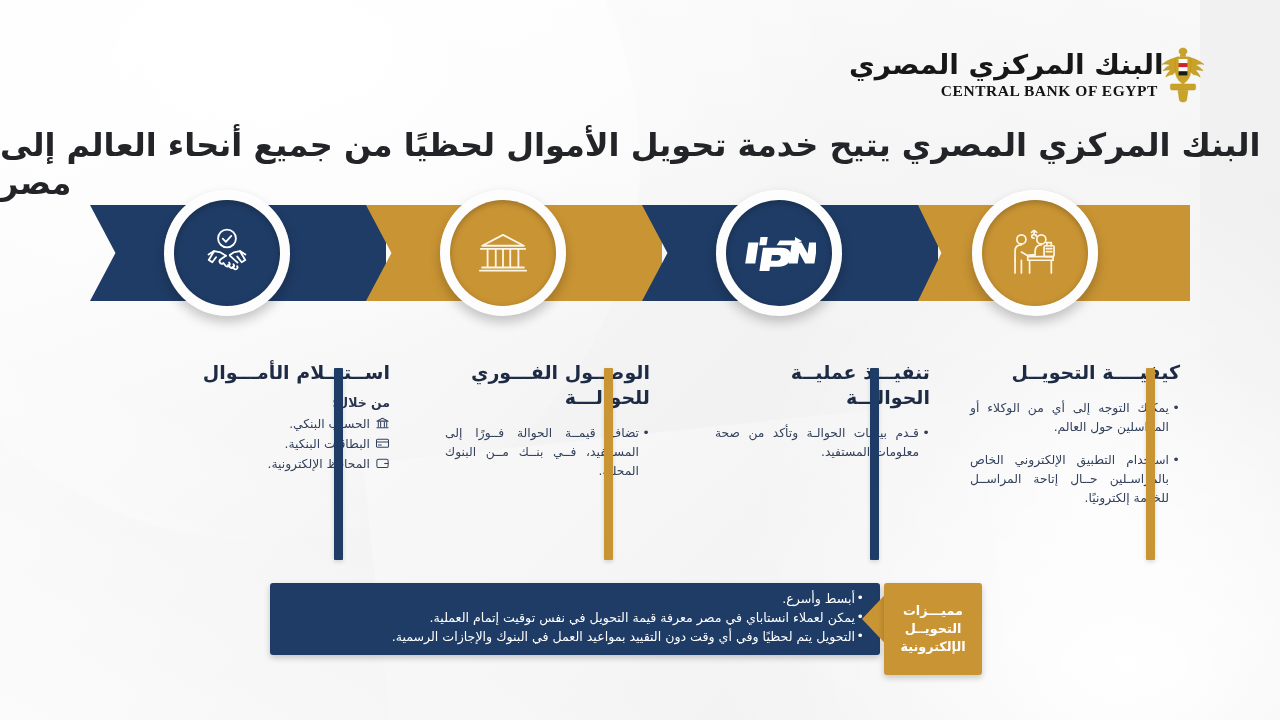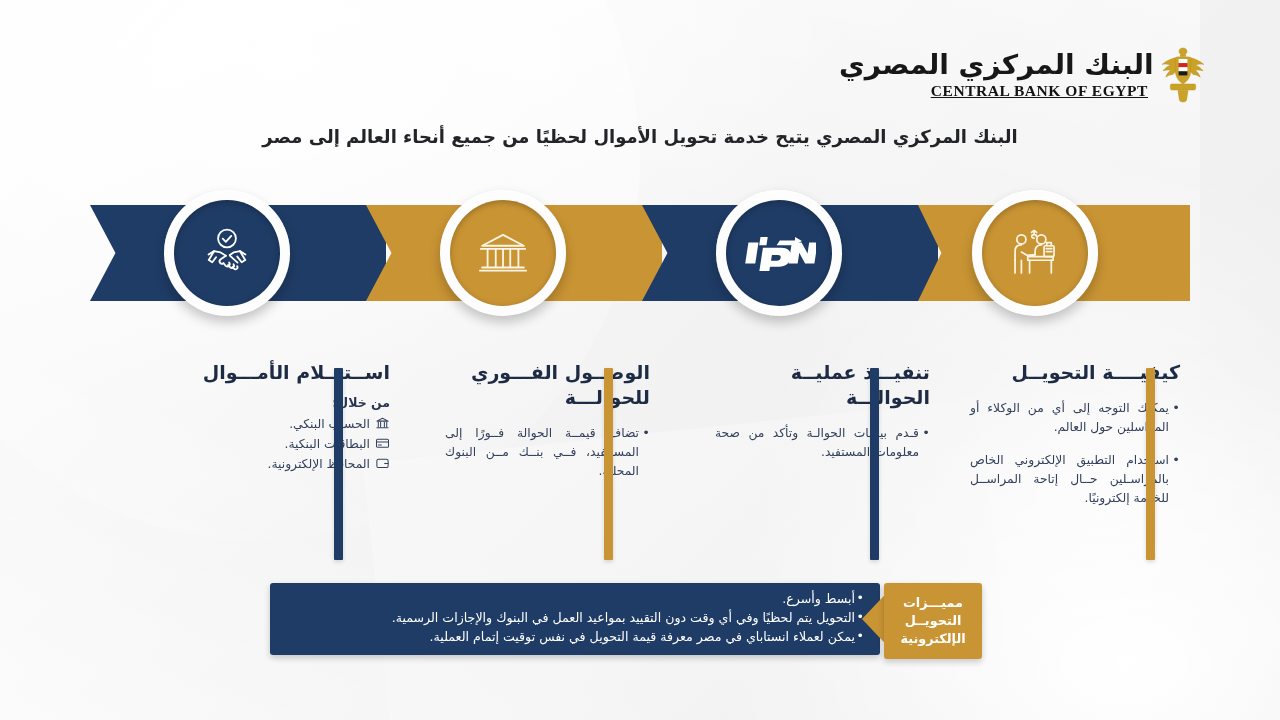--- a/index.html
+++ b/index.html
@@ -27,31 +27,31 @@
   .f3{left:-260px;top:330px;width:900px;height:520px;
       background:linear-gradient(20deg,rgba(255,255,255,.85),rgba(240,240,241,0) 75%);
       transform:skewY(10deg);}
   .f4{right:-200px;top:120px;width:760px;height:760px;border-radius:50%;
       background:radial-gradient(circle,rgba(255,255,255,.75),rgba(255,255,255,0) 65%);}
   .f5{left:380px;top:430px;width:620px;height:360px;
       background:linear-gradient(145deg,rgba(248,248,249,.9),rgba(235,235,236,0));
       transform:rotate(-6deg);}
 
   
-  .logo-wrap{position:absolute;right:72px;top:44px;display:flex;align-items:center;gap:10px;direction:ltr;}
+  .logo-wrap{position:absolute;right:72px;top:44px;display:flex;align-items:center;direction:ltr;}
   .logo-text{display:flex;flex-direction:column;align-items:flex-end;line-height:1;}
   .logo-ar{font-size:27px;color:#171717;letter-spacing:-1px;font-weight:600;
            font-family:"DejaVu Sans","Liberation Sans",sans-serif;transform:scaleX(1.04);}
   .logo-en{font-family:"Liberation Serif","DejaVu Serif",serif;font-size:15.5px;font-weight:700;
-           color:#141414;letter-spacing:.55px;margin-top:5px;text-decoration:underline;}
+           color:#141414;letter-spacing:.55px;margin-top:5px;}
   .emblem{width:50px;height:62px;position:relative;flex:0 0 auto;}
 
   .headline{
-    position:absolute;left:0;right:0;top:126px;text-align:center;
-    font-size:18px;font-weight:700;color:#222428;letter-spacing:0;
+    position:absolute;left:0;right:0;top:126px;text-align:left;
+    font-size:32px;font-weight:700;color:#222428;letter-spacing:0;
     direction:rtl;
   }
 
   
   .band{position:absolute;left:90px;top:205px;width:1100px;height:96px;}
   .chev{
     position:absolute;top:0;height:96px;
     clip-path:polygon(0 0,100% 0,100% 100%,0 100%,8.6% 50%);
     filter:drop-shadow(0 3px 4px rgba(0,0,0,.16));
   }
@@ -104,21 +104,21 @@
   .banner{position:absolute;left:270px;top:583px;width:712px;height:72px;}
   .banner .body{
     position:absolute;inset:0 102px 0 0;background:#1f3c66;border-radius:3px;
     box-shadow:0 3px 6px rgba(0,0,0,.2);
   }
   .banner .notch{
     position:absolute;right:86px;top:0;width:34px;height:72px;background:#c99433;
     clip-path:polygon(100% 0,100% 100%,0 50%);
   }
   .banner .tab{
-    position:absolute;right:0;top:0;width:98px;height:76px;background:#c99433;
+    position:absolute;right:0;top:0;width:98px;height:92px;background:#c99433;
     border-radius:3px;box-shadow:0 3px 6px rgba(0,0,0,.2);
     display:flex;flex-direction:column;align-items:center;justify-content:center;
     direction:rtl;
   }
   .banner .tab span{font-size:12.8px;font-weight:700;color:#fff;line-height:1.42;letter-spacing:.3px;}
   .banner ul{
     position:absolute;right:118px;left:12px;top:7px;margin:0;padding:0;list-style:none;
     direction:rtl;text-align:right;
   }
   .banner li{
@@ -309,22 +309,22 @@
 
   <div class="divider navy" style="left:334px;"></div>
   <div class="divider gold" style="left:604px;"></div>
   <div class="divider navy" style="left:870px;"></div>
   <div class="divider gold" style="left:1146px;"></div>
 
   <div class="banner">
     <div class="body"></div>
     <ul>
       <li>أبسط وأسرع.</li>
+      <li>يمكن لعملاء انستاباي في مصر معرفة قيمة التحويل في نفس توقيت إتمام العملية.</li>
       <li>التحويل يتم لحظيًا وفي أي وقت دون التقييد بمواعيد العمل في البنوك والإجازات الرسمية.</li>
-      <li>يمكن لعملاء انستاباي في مصر معرفة قيمة التحويل في نفس توقيت إتمام العملية.</li>
     </ul>
     <div class="notch"></div>
     <div class="tab">
       <span>مميـــزات</span>
       <span>التحويــل</span>
       <span>الإلكترونية</span>
     </div>
   </div>
 
 </div>

